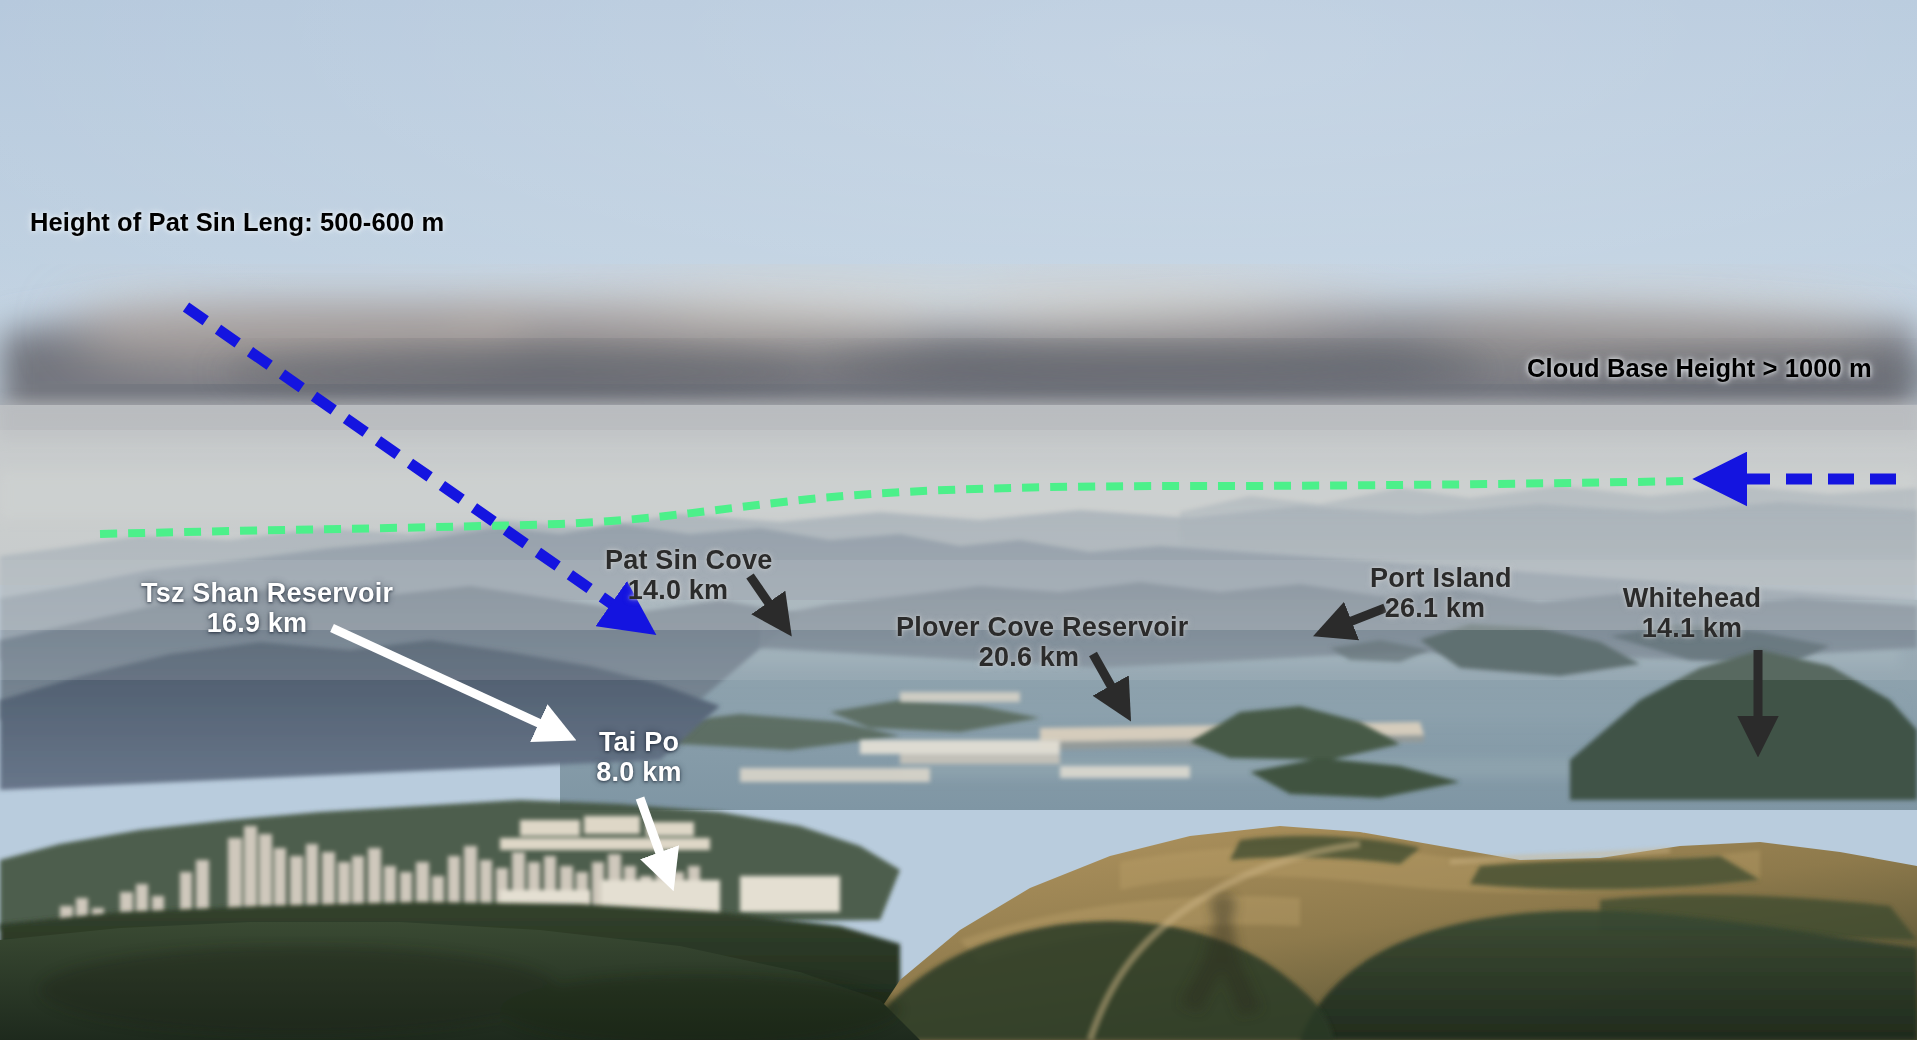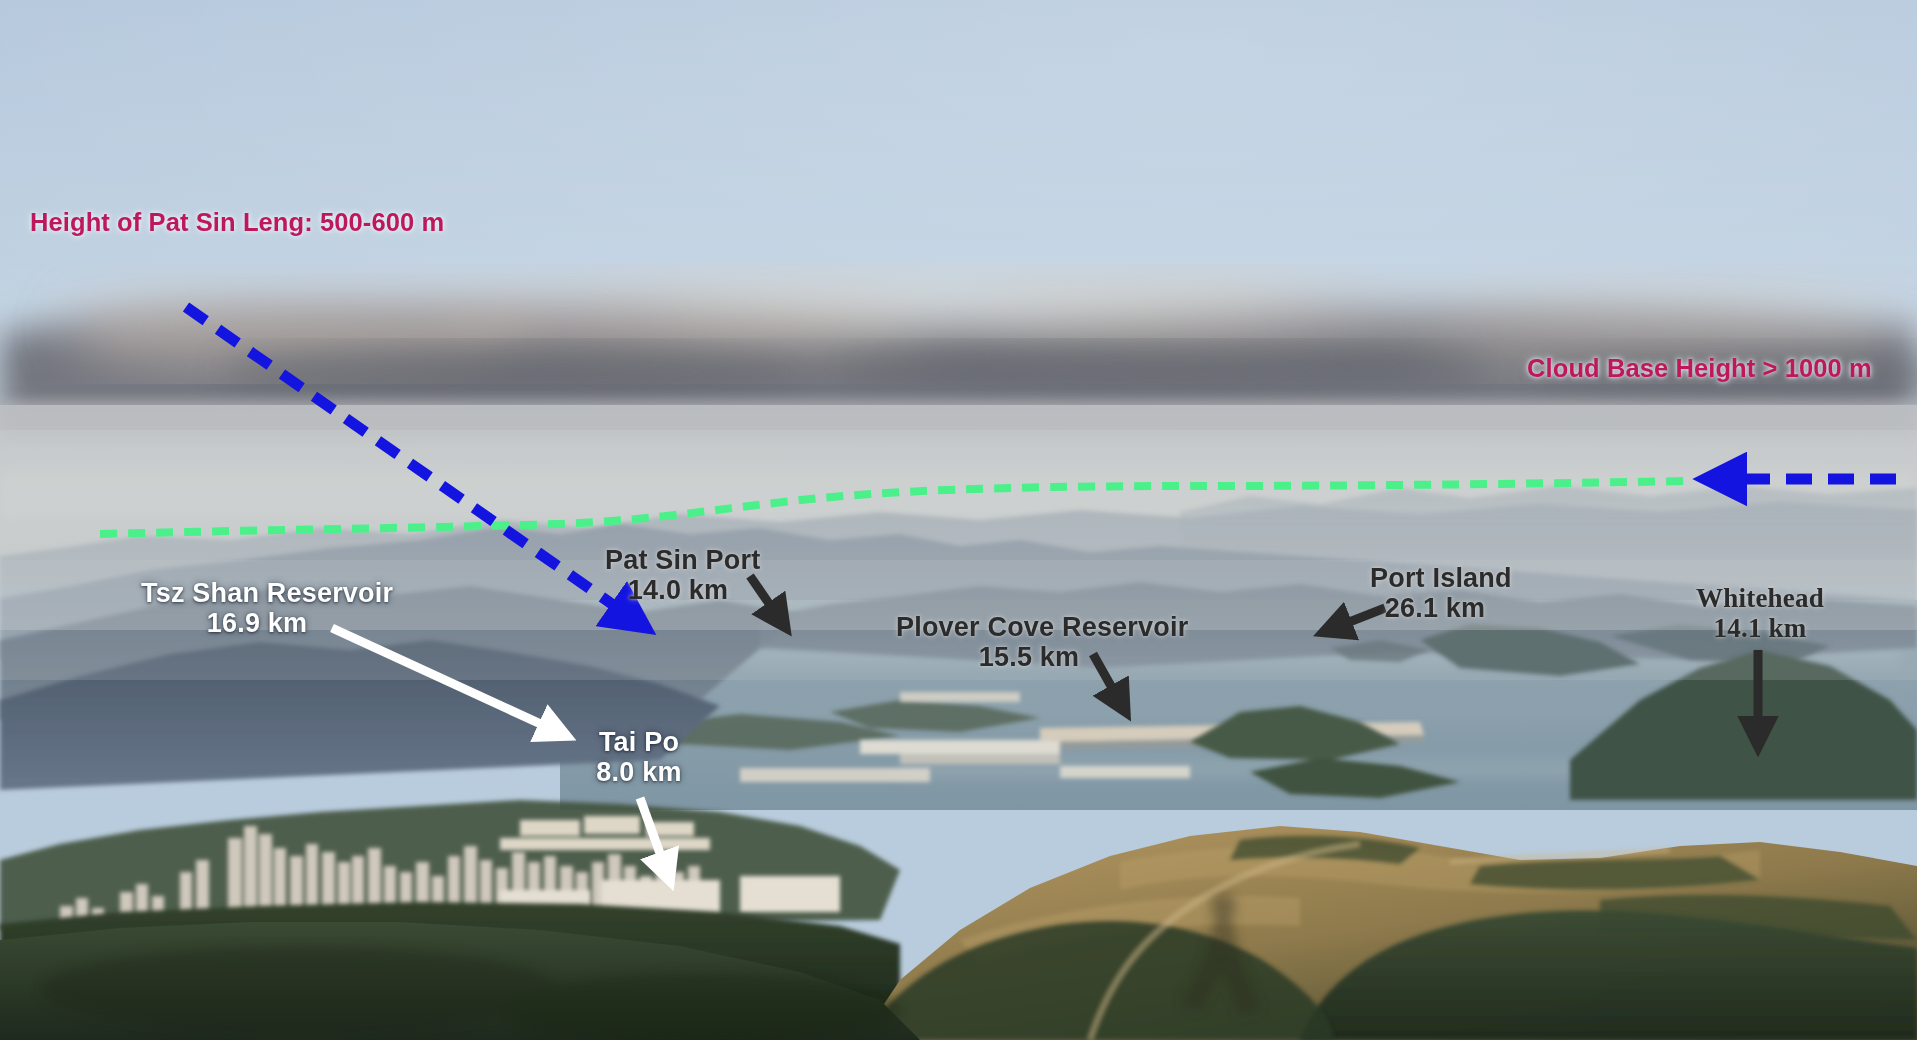--- a/index.html
+++ b/index.html
@@ -12,30 +12,30 @@
 
   
   .lbl{position:absolute;text-align:center;font-weight:bold;line-height:1.12;white-space:nowrap;}
   .lbl .l1{display:block;}
   .lbl .l2{display:block;}
 
   .lbl-dark{color:#2b2b2b;font-size:27px;letter-spacing:.2px;
     text-shadow:0 0 3px rgba(215,215,215,.75),0 0 6px rgba(215,215,215,.55);}
   .lbl-white{color:#ffffff;font-size:27px;letter-spacing:.2px;
     text-shadow:0 1px 3px rgba(20,30,45,.75),0 0 7px rgba(20,30,45,.45);}
-  .lbl-blue{color:#be185d;font-size:25.5px;letter-spacing:.1px;
+  .lbl-blue{color:#000000;font-size:25.5px;letter-spacing:.1px;
     text-shadow:0 0 4px rgba(245,248,252,.9),0 0 8px rgba(245,248,252,.6);}
 
   #lbl-height-pat-sin-leng{left:30px;top:208px;text-align:left;}
   #lbl-cloud-base{left:1527px;top:354px;text-align:left;}
   #lbl-tsz-shan{left:141px;top:578px;width:232px;}
   #lbl-pat-sin-leng{left:605px;top:545px;width:146px;}
   #lbl-plover-cove{left:896px;top:612px;width:266px;}
   #lbl-port-island{left:1370px;top:563px;width:130px;}
-  #lbl-whitehead{left:1690px;top:583px;width:140px;font-family:Liberation Serif, serif;}
+  #lbl-whitehead{left:1622px;top:583px;width:140px;}
   #lbl-tai-po{left:594px;top:727px;width:90px;}
 </style>
 </head>
 <body>
 
 <div id="stage">
 
   <svg class="layer" viewBox="0 0 1917 1040" preserveAspectRatio="none">
     <defs>
       <linearGradient id="gSky" x1="0" y1="0" x2="0" y2="1">
@@ -359,27 +359,27 @@
   <div class="lbl lbl-blue" id="lbl-cloud-base">
     <span class="l1">Cloud Base Height &gt; 1000 m</span>
   </div>
 
   <div class="lbl lbl-white" id="lbl-tsz-shan">
     <span class="l1">Tsz Shan Reservoir</span>
     <span class="l2">16.9 km</span>
   </div>
 
   <div class="lbl lbl-dark" id="lbl-pat-sin-leng">
-    <span class="l1">Pat Sin Port</span>
+    <span class="l1">Pat Sin Cove</span>
     <span class="l2">14.0 km</span>
   </div>
 
   <div class="lbl lbl-dark" id="lbl-plover-cove">
     <span class="l1">Plover Cove Reservoir</span>
-    <span class="l2">15.5 km</span>
+    <span class="l2">20.6 km</span>
   </div>
 
   <div class="lbl lbl-dark" id="lbl-port-island">
     <span class="l1">Port Island</span>
     <span class="l2">26.1 km</span>
   </div>
 
   <div class="lbl lbl-dark" id="lbl-whitehead">
     <span class="l1">Whitehead</span>
     <span class="l2">14.1 km</span>

